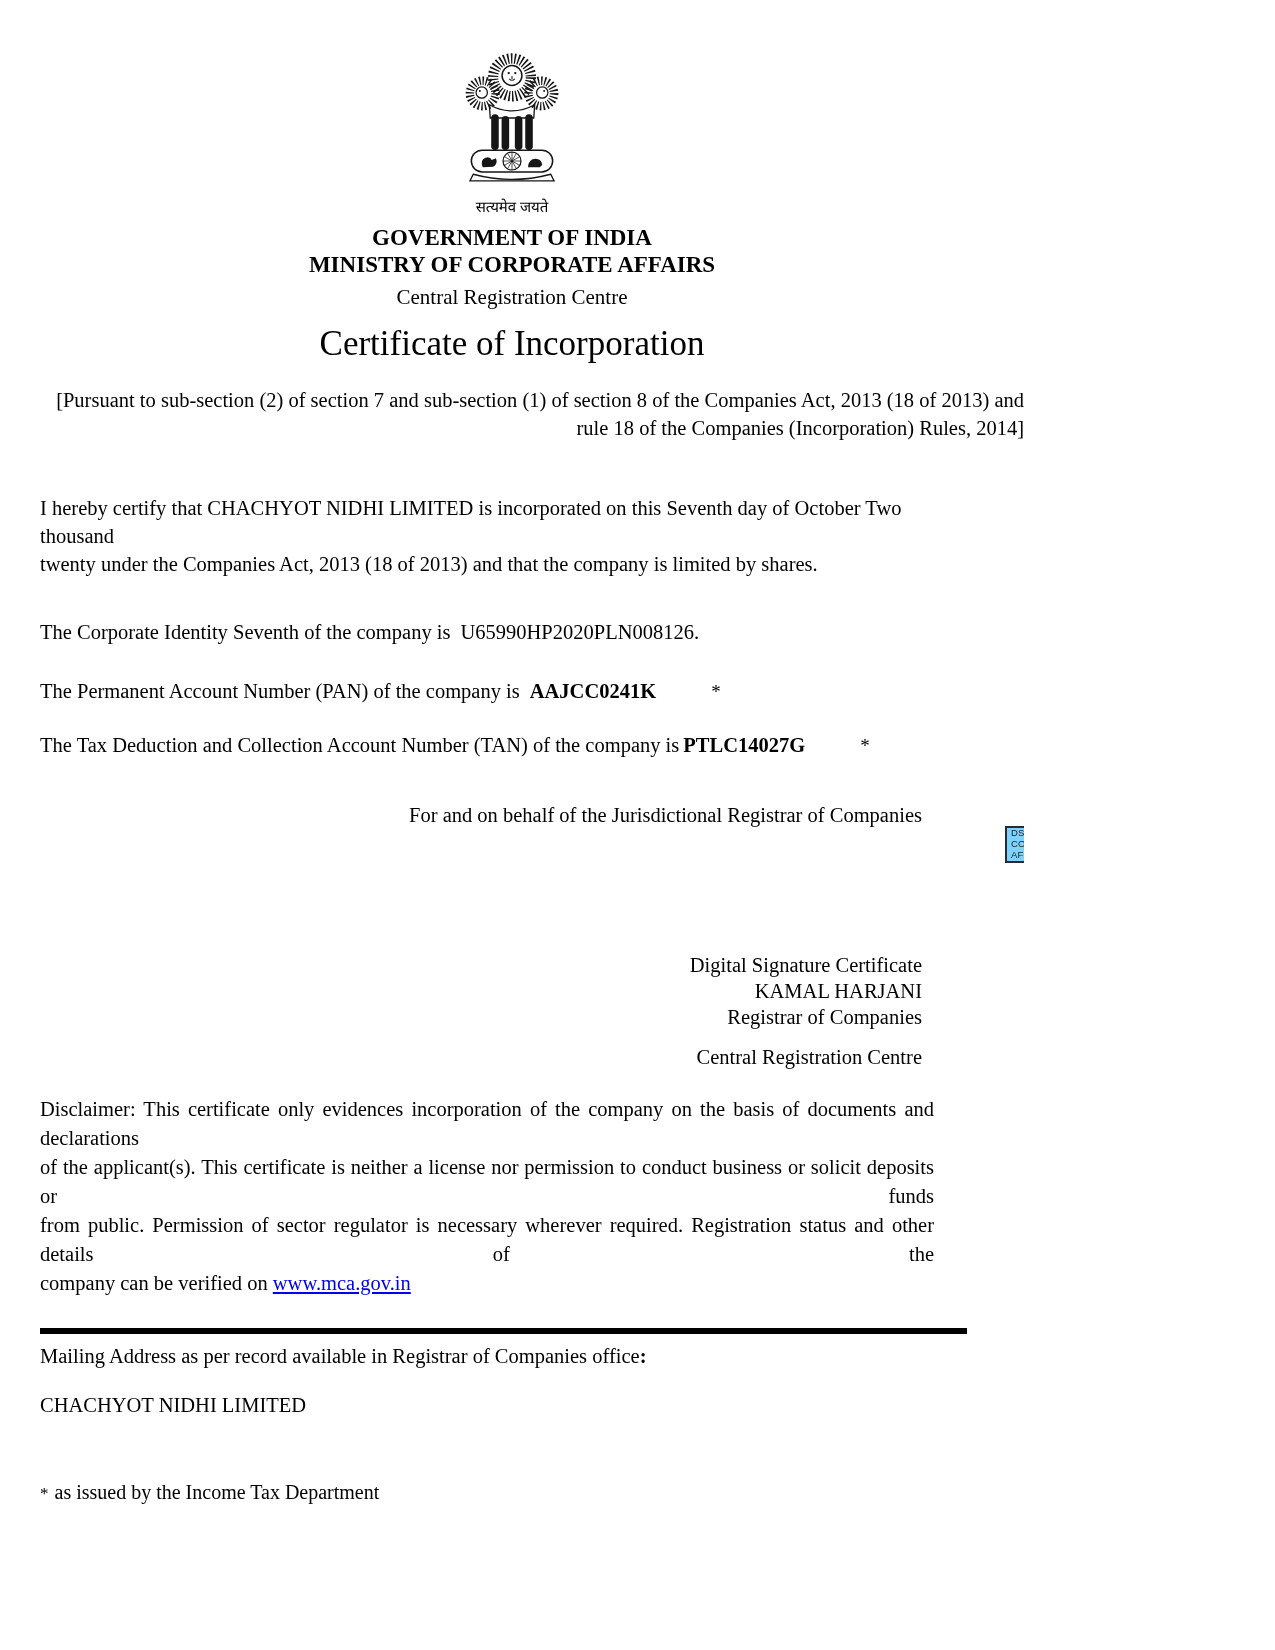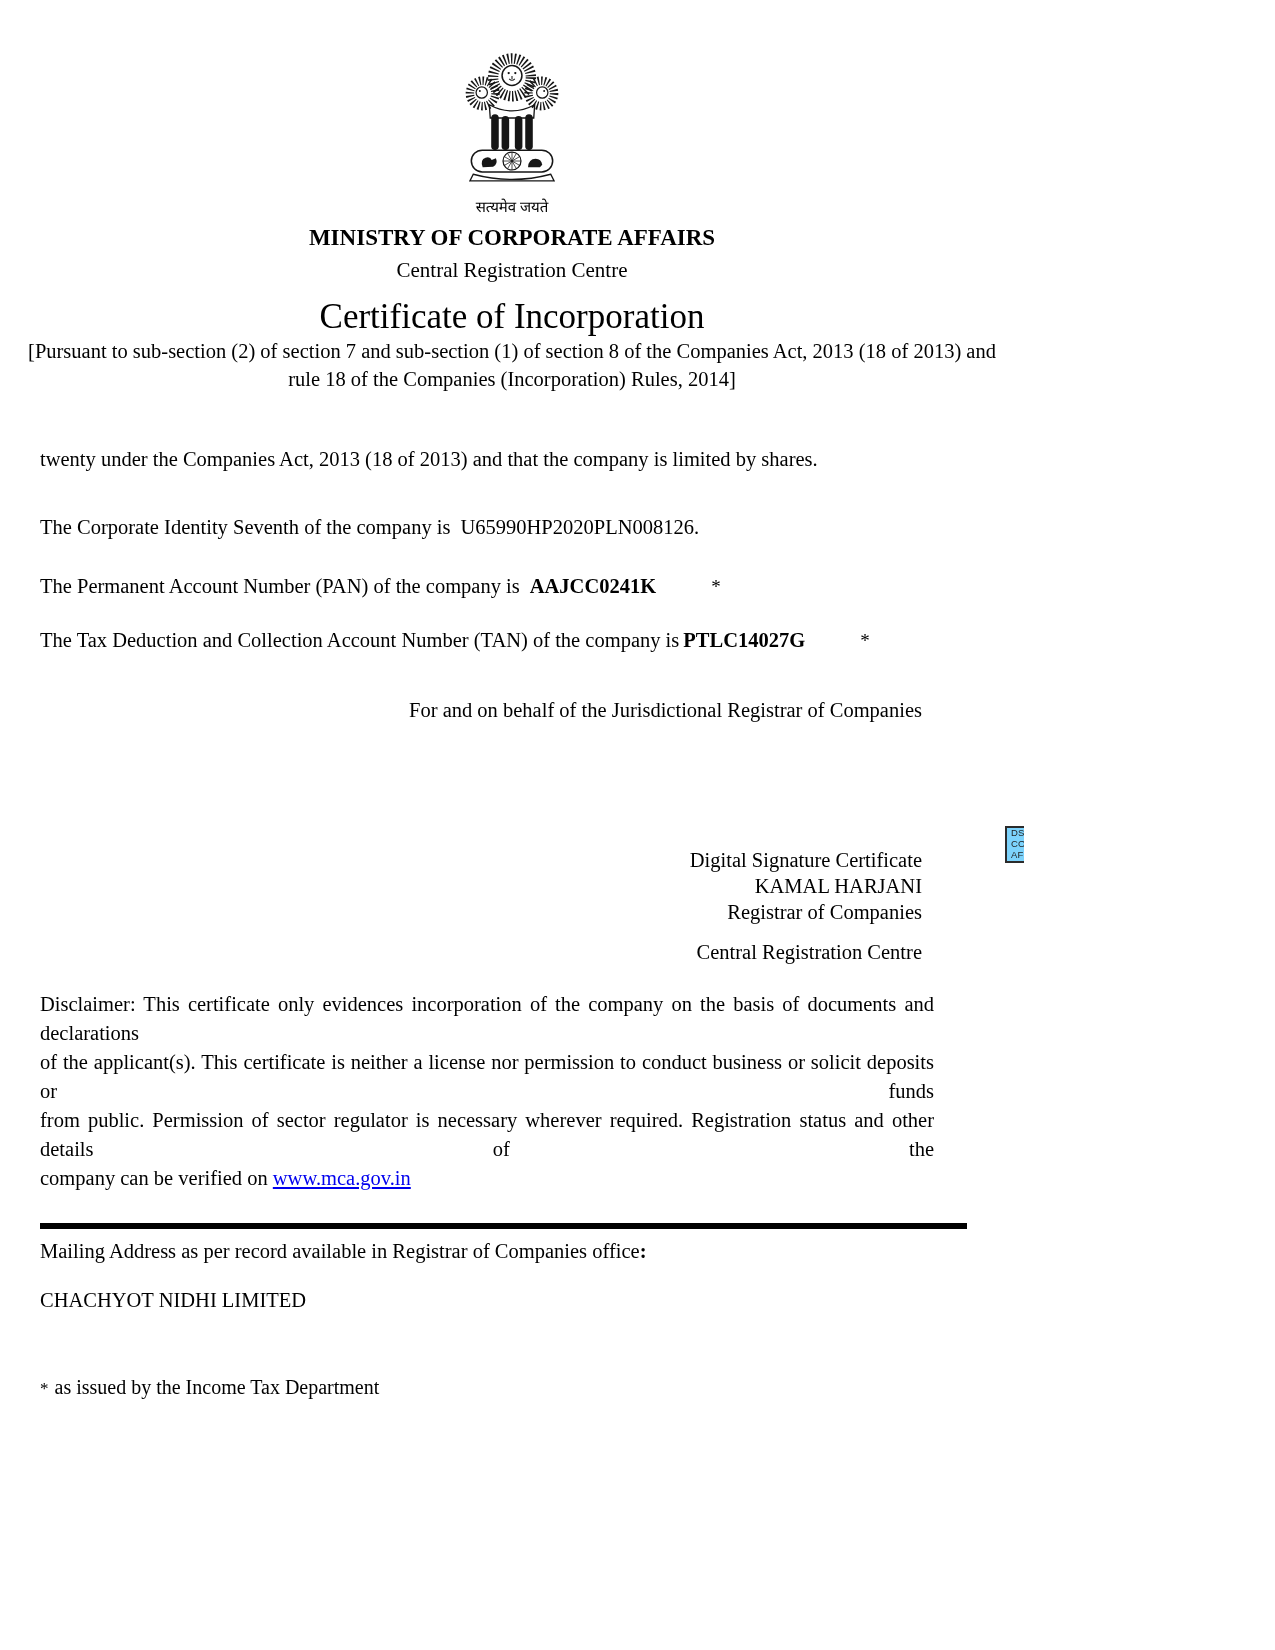--- a/index.html
+++ b/index.html
@@ -14,21 +14,21 @@
   }
   .content { padding:0 90px 0 40px; }
 
   .emblem-wrap { text-align:center; padding-top:46px; }
   .emblem-caption { font-size:15px; margin-top:2px; }
 
   .gov-line { text-align:center; font-weight:bold; font-size:23px; line-height:1.18; }
   .gov-block { margin-top:8px; }
   .centre-line { text-align:center; font-size:21px; margin-top:7px; }
   .doc-title { text-align:center; font-size:35px; font-weight:normal; margin-top:14px; }
-  .pursuant { text-align:center; font-size:20.5px; line-height:28px; margin-top:0; }
+  .pursuant { text-align:right; font-size:20.5px; line-height:28px; margin-top:22px; }
 
   .body-text { font-size:20.5px; line-height:28px; }
   .certify { margin-top:52px; }
   .cin { margin-top:40px; }
   .pan { margin-top:31px; }
   .tan { margin-top:25px; }
   .given { margin-top:28px; }
   .val-gap { margin-left:10px; }
   .bold { font-weight:bold; }
   .asterisk { margin-left:55px; font-size:19px; }
@@ -115,33 +115,35 @@
 
         <path d="M72 128 q0.5 -9 8 -9 q6 0 7 6.5 l-2.5 2.5 z" fill="#161616" stroke="none"></path>
 
         <path d="M14 135.5 q41 11 82 0 l3.5 7 h-89 z" stroke-width="1.4"></path>
       </g>
     </svg>
     <div class="emblem-caption">सत्यमेव जयते</div>
   </div>
 
   <div class="gov-block">
+    <div class="gov-line">GOVERNMENT OF INDIA</div>
     <div class="gov-line">MINISTRY OF CORPORATE AFFAIRS</div>
   </div>
   <div class="centre-line">Central Registration Centre</div>
   <div class="doc-title">Certificate of Incorporation</div>
 
   <div class="pursuant">
     <span style="display:block">[Pursuant to sub-section (2) of section 7 and sub-section (1) of section 8 of the Companies Act, 2013 (18 of 2013) and</span>
     <span style="display:block">rule 18 of the Companies (Incorporation) Rules, 2014]</span>
   </div>
 
   <div class="content">
 
     <div class="body-text certify">
+      <span style="display:block">I hereby certify that CHACHYOT NIDHI LIMITED is incorporated on this Seventh day of October Two thousand</span>
       <span style="display:block">twenty under the Companies Act, 2013 (18 of 2013) and that the company is limited by shares.</span>
     </div>
 
     <div class="body-text cin">
       <span>The Corporate Identity Seventh of the company is</span><span class="val-gap">U65990HP2020PLN008126</span><span>.</span>
     </div>
 
     <div class="body-text pan">
       <span>The Permanent Account Number (PAN) of the company is</span><span class="val-gap bold">AAJCC0241K</span><span class="asterisk">*</span>
     </div>

